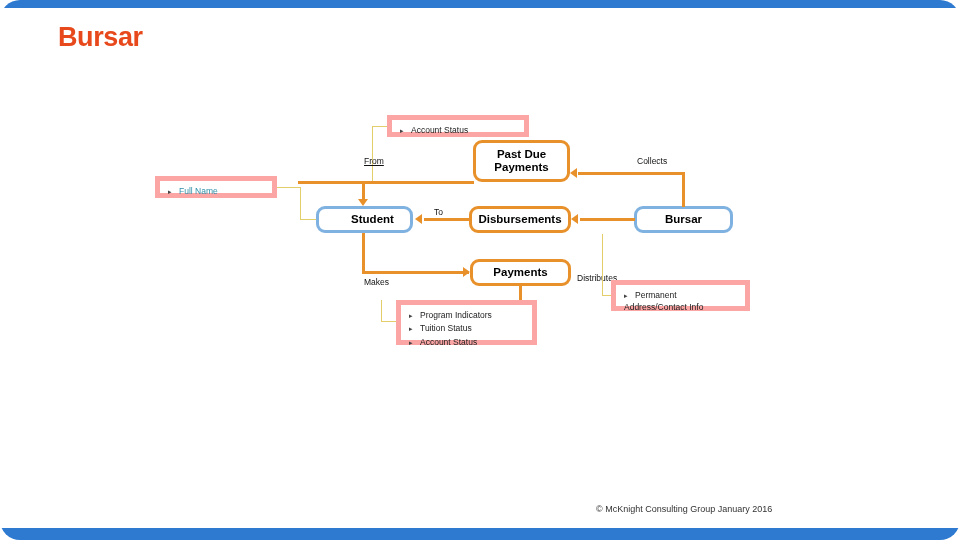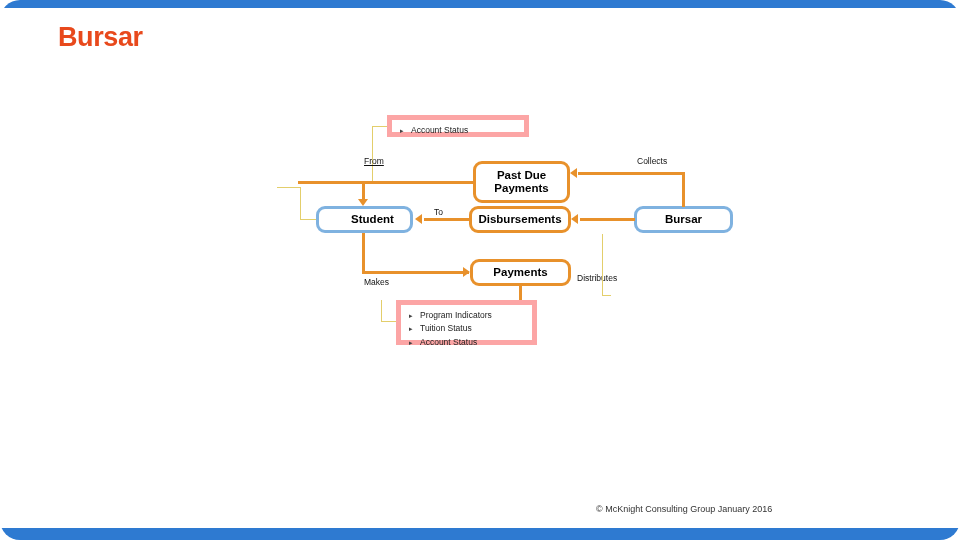--- a/index.html
+++ b/index.html
@@ -221,26 +221,32 @@
     <div class="attr-box" style="left:387px; top:115px; width:142px; height:22px;">
       <div class="attr-row">
         <span class="attr-bullet">▸</span>
         <span class="attr-text">Account Status</span>
       </div>
     </div>
 
     <div class="ln y" style="left:372px; top:126px; width:15px; height:1px;"></div>
     <div class="ln y" style="left:372px; top:126px; width:1px; height:57px;"></div>
 
+    <div class="attr-box teal" style="left:155px; top:176px; width:122px; height:22px;">
+      <div class="attr-row">
+        <span class="attr-bullet">▸</span>
+        <span class="attr-text">Full Name</span>
+      </div>
+    </div>
 
     <div class="ln y" style="left:277px; top:187px; width:24px; height:1px;"></div>
     <div class="ln y" style="left:300px; top:187px; width:1px; height:33px;"></div>
     <div class="ln y" style="left:300px; top:219px; width:20px; height:1px;"></div>
 
-    <div class="node orange" style="left:473px; top:161px; width:97px; height:42px;align-items:center;">
+    <div class="node orange" style="left:473px; top:140px; width:97px; height:42px;align-items:center;">
       <span>
         <span>Past Due</span><br>
         <span>Payments</span>
       </span>
     </div>
 
     <div class="node blue" style="left:316px; top:206px; width:97px; height:27px;padding-left:16px;">
       <span>Student</span>
     </div>
 
@@ -293,20 +299,29 @@
         <span class="attr-text">Tuition Status</span>
       </div>
       <div class="attr-row">
         <span class="attr-bullet">▸</span>
         <span class="attr-text">Account Status</span>
       </div>
     </div>
 
     <div class="ln y" style="left:602px; top:234px; width:1px; height:62px;"></div>
     <div class="ln y" style="left:602px; top:295px; width:9px; height:1px;"></div>
+    <div class="attr-box" style="left:611px; top:280px; width:139px; height:31px;">
+      <div class="attr-row">
+        <span class="attr-bullet">▸</span>
+        <span class="attr-text">
+          <span>Permanent</span>
+          <span class="sub">Address/Contact Info</span>
+        </span>
+      </div>
+    </div>
 
   </div>
 
   <div class="footer-text">© McKnight Consulting Group January 2016</div>
 
 
   <div class="bar-bottom"></div>
 
 </div>
 

